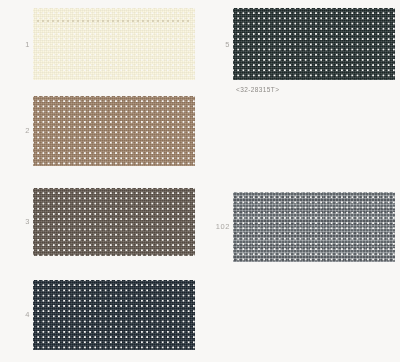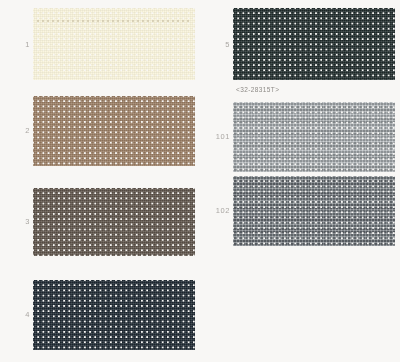--- a/index.html
+++ b/index.html
@@ -169,30 +169,22 @@
       <div class="swatch-label" style="top:32px;">5</div>
       <div class="swatch-chip" style="top:0;height:72px;">
         <div class="swatch-fabric" style="background:#1f2b2b;">
           <div class="weave fine"></div>
         </div>
       </div>
     </div>
 
     <div class="swatch-code" style="top:86px;">&lt;32-28315T&gt;</div>
 
-    <div class="swatch-row" style="top:102px;height:70px;">
-      <div class="swatch-label" style="top:30px;">101</div>
-      <div class="swatch-chip" style="top:0;height:70px;">
-        <div class="swatch-fabric" style="background:#a9afb3;">
-          <div class="weave coarse"></div>
-        </div>
-      </div>
-    </div>
 
-    <div class="swatch-row" style="top:176px;height:54px;">
+    <div class="swatch-row" style="top:192px;height:54px;">
       <div class="swatch-label" style="top:30px;">102</div>
       <div class="swatch-chip" style="top:0;height:70px;">
         <div class="swatch-fabric" style="background:#6e757b;">
           <div class="weave coarse"></div>
         </div>
       </div>
     </div>
 
   </div>
 

